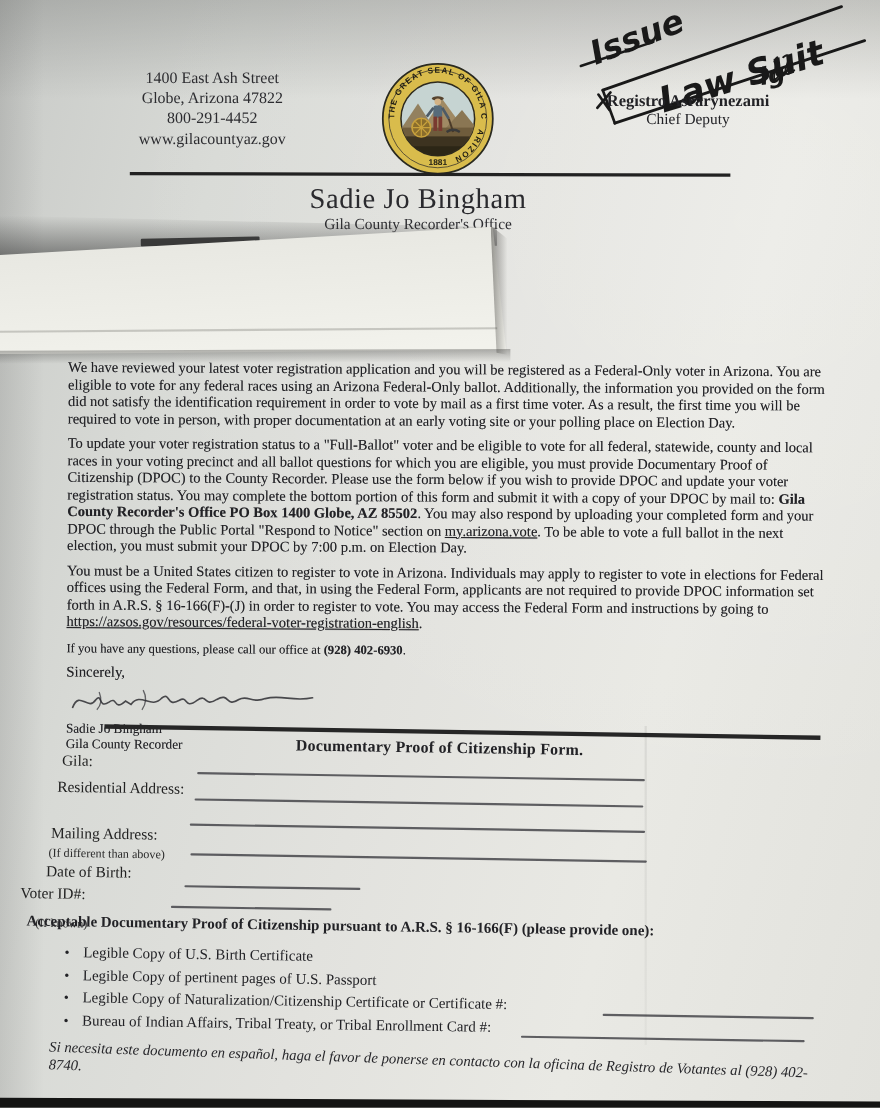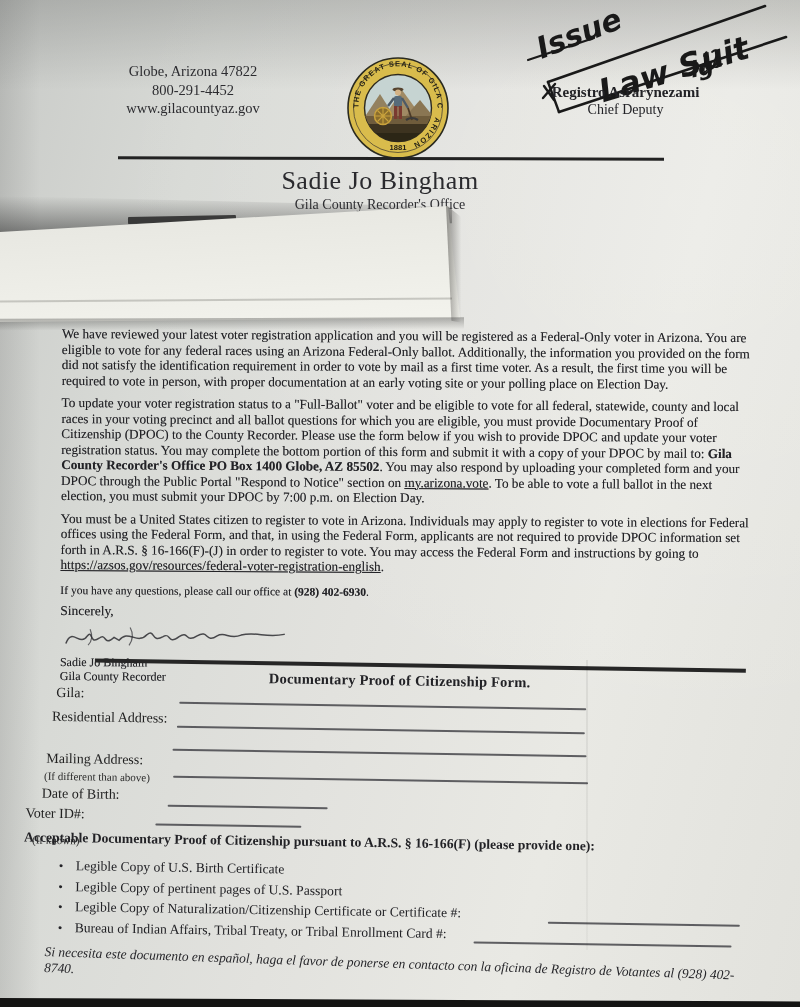--- a/index.html
+++ b/index.html
@@ -63,20 +63,21 @@
     background:#141413;clip-path:polygon(0 99.1%,100% 99.45%,100% 100%,0 100%);}
   .hand-svg text{font-family:"DejaVu Sans",sans-serif;font-style:italic;font-weight:bold;fill:#191919;}
 </style>
 </head>
 <body>
 
 <div class="photo">
   <div class="paper"></div>
 
   <div class="abs addr">
+    <div>1400 East Ash Street</div>
     <div>Globe, Arizona 47822</div>
     <div>800-291-4452</div>
     <div>www.gilacountyaz.gov</div>
   </div>
 
   <svg class="abs" style="left:346px;top:56px;" width="104" height="104" viewBox="0 0 104 104">
     <circle cx="52" cy="52" r="50" fill="#d9bc4c" stroke="#2a2a20" stroke-width="1.6"></circle>
     <circle cx="52" cy="52" r="44.5" fill="none" stroke="#4a4331" stroke-width=".8"></circle>
     <circle cx="52" cy="52" r="33.5" fill="#c6d4d2" stroke="#2e2a1e" stroke-width="1.4"></circle>
     <g clip-path="url(#sealclip)">
@@ -167,21 +168,21 @@
     <div class="abs fline" style="left:178px;top:68px;width:408px;"></div>
     <div class="abs fline" style="left:174px;top:91px;width:414px;"></div>
 
     <div class="abs flabel" style="left:48px;top:95px;">Mailing Address:</div>
     <div class="abs fsub" style="left:46px;top:114px;">(If different than above)</div>
     <div class="abs fline" style="left:175px;top:118px;width:415px;"></div>
 
     <div class="abs flabel" style="left:44px;top:130px;">Date of Birth:</div>
     <div class="abs fline" style="left:170px;top:147px;width:160px;"></div>
 
-    <div class="abs flabel" style="left:28px;top:150px;">Voter ID#:</div>
+    <div class="abs flabel" style="left:21px;top:150px;">Voter ID#:</div>
     <div class="abs fline" style="left:158px;top:166px;width:146px;"></div>
     <div class="abs fsub" style="left:35px;top:178px;">(If known)</div>
 
     <div class="abs acc-head">Acceptable Documentary Proof of Citizenship pursuant to A.R.S. § 16-166(F) (please provide one):</div>
     <div class="abs bullets">
       <div class="b">Legible Copy of U.S. Birth Certificate</div>
       <div class="b">Legible Copy of pertinent pages of U.S. Passport</div>
       <div class="b">Legible Copy of Naturalization/Citizenship Certificate or Certificate #:</div>
       <div class="b">Bureau of Indian Affairs, Tribal Treaty, or Tribal Enrollment Card #:</div>
     </div>

